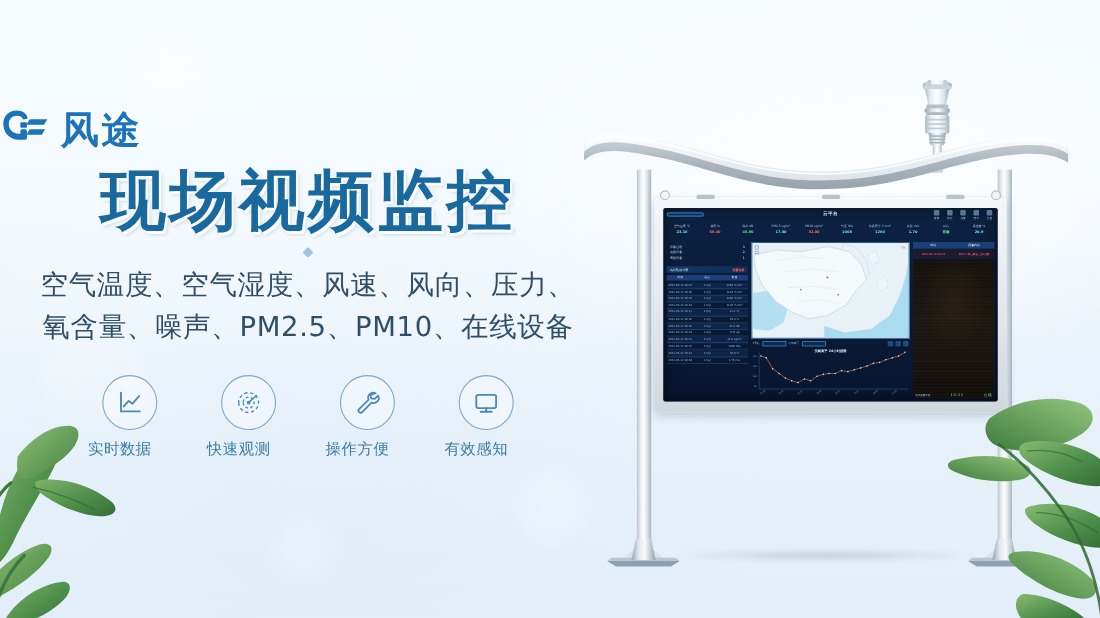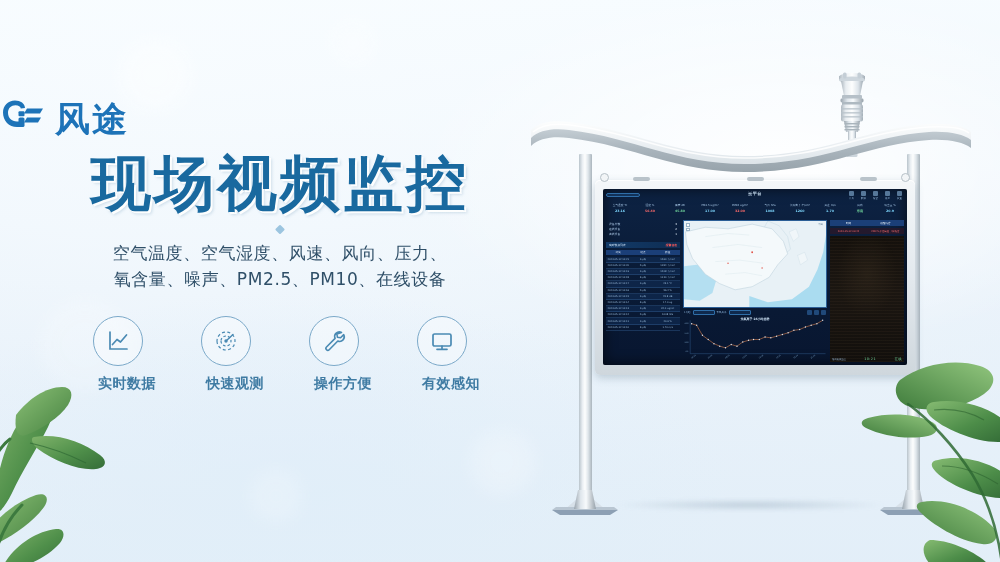--- a/index.html
+++ b/index.html
@@ -58,29 +58,29 @@
   .divider{
     width:100%; height:16px; margin-top:6px; position:relative;
   }
   .divider .dot{
     position:absolute; left:50%; top:4px; transform:translateX(-50%) rotate(45deg);
     width:7px; height:7px; background:#7fb4d6; border-radius:1px; opacity:.75;
   }
 
   .subtitle{
     margin-top:2px;
-    font-size:17px; color:#2f4f68; line-height:1.55; letter-spacing:.6px;
+    font-size:25px; color:#2f4f68; line-height:1.55; letter-spacing:.6px;
     font-family:"DejaVu Sans","Liberation Sans",sans-serif;
   }
 
   .features{
     margin-top:24px;
     display:flex; justify-content:center; gap:32px;
   }
-  .feature{ width:76px; text-align:right;font-weight:bold; }
+  .feature{ width:76px; text-align:left; }
   .feat-circle{
     width:50px; height:50px; margin:0 auto;
     border:1.6px solid #7ba9c9; border-radius:50%;
     display:flex; align-items:center; justify-content:center;
     background:rgba(255,255,255,.35);
   }
   .feat-circle svg{ display:block; }
   .feat-label{
     margin-top:9px; font-size:14px; color:#3f7ba3; letter-spacing:.5px;
     font-family:"DejaVu Sans","Liberation Sans",sans-serif;

